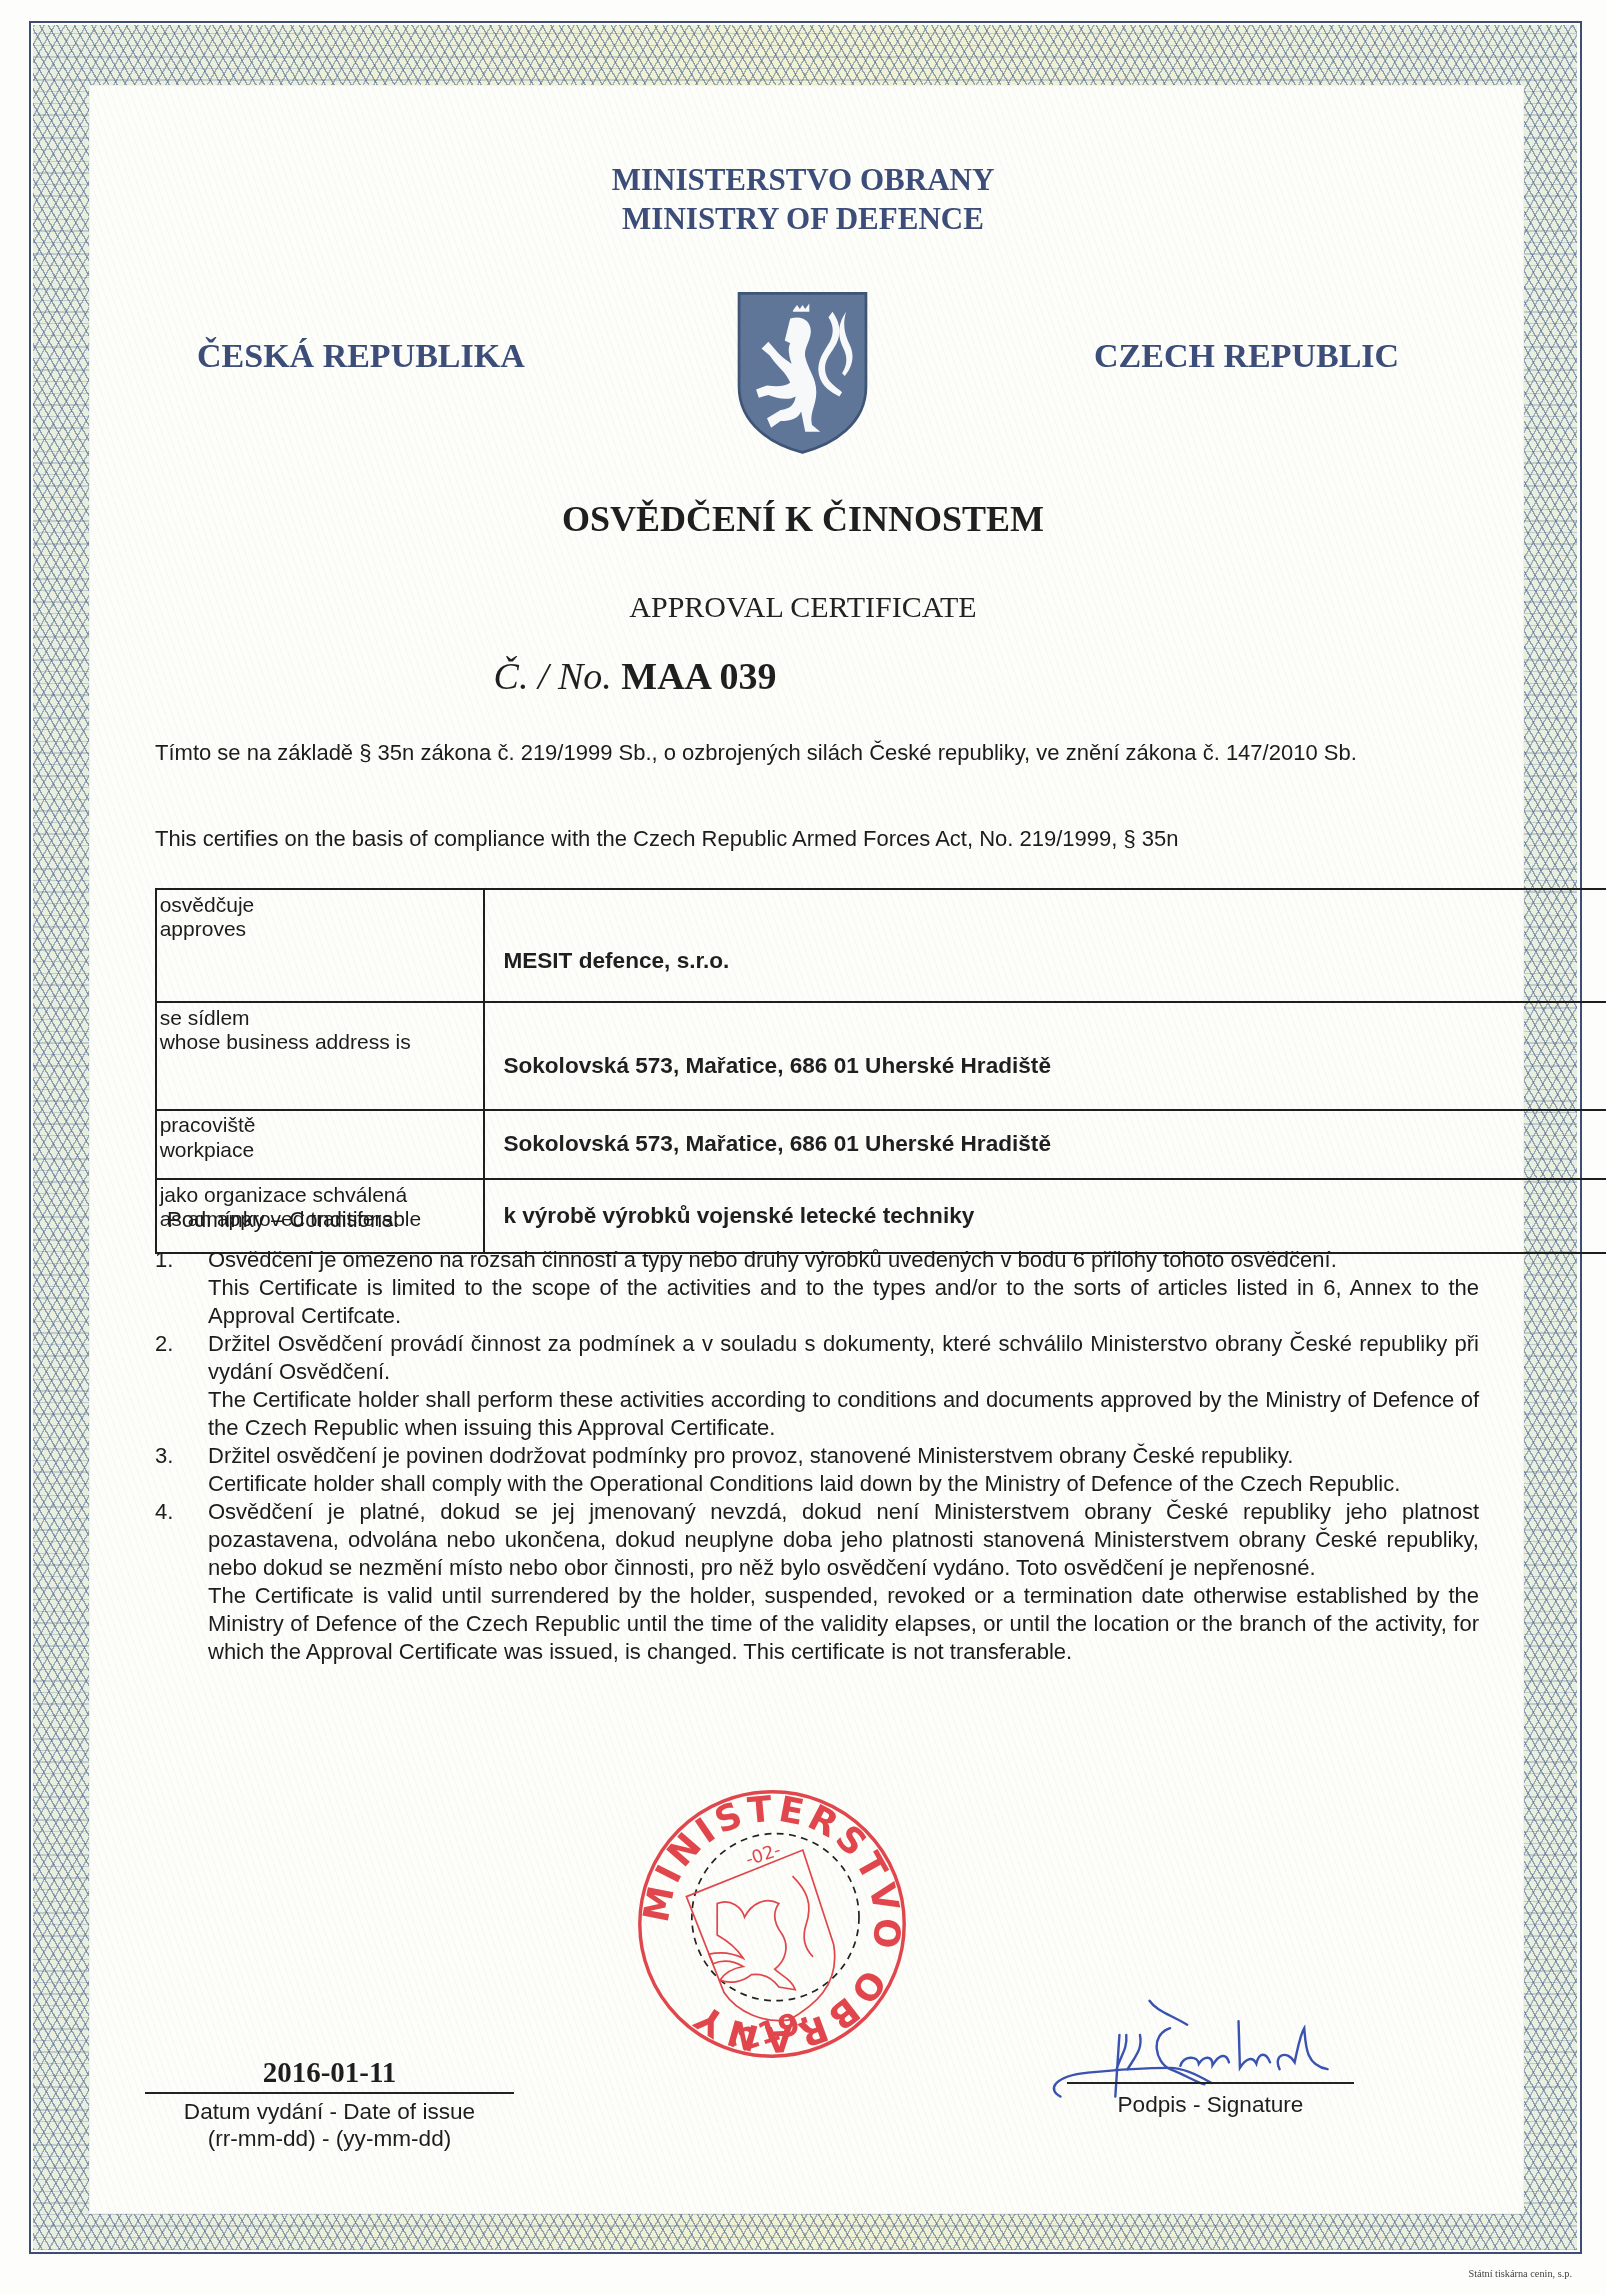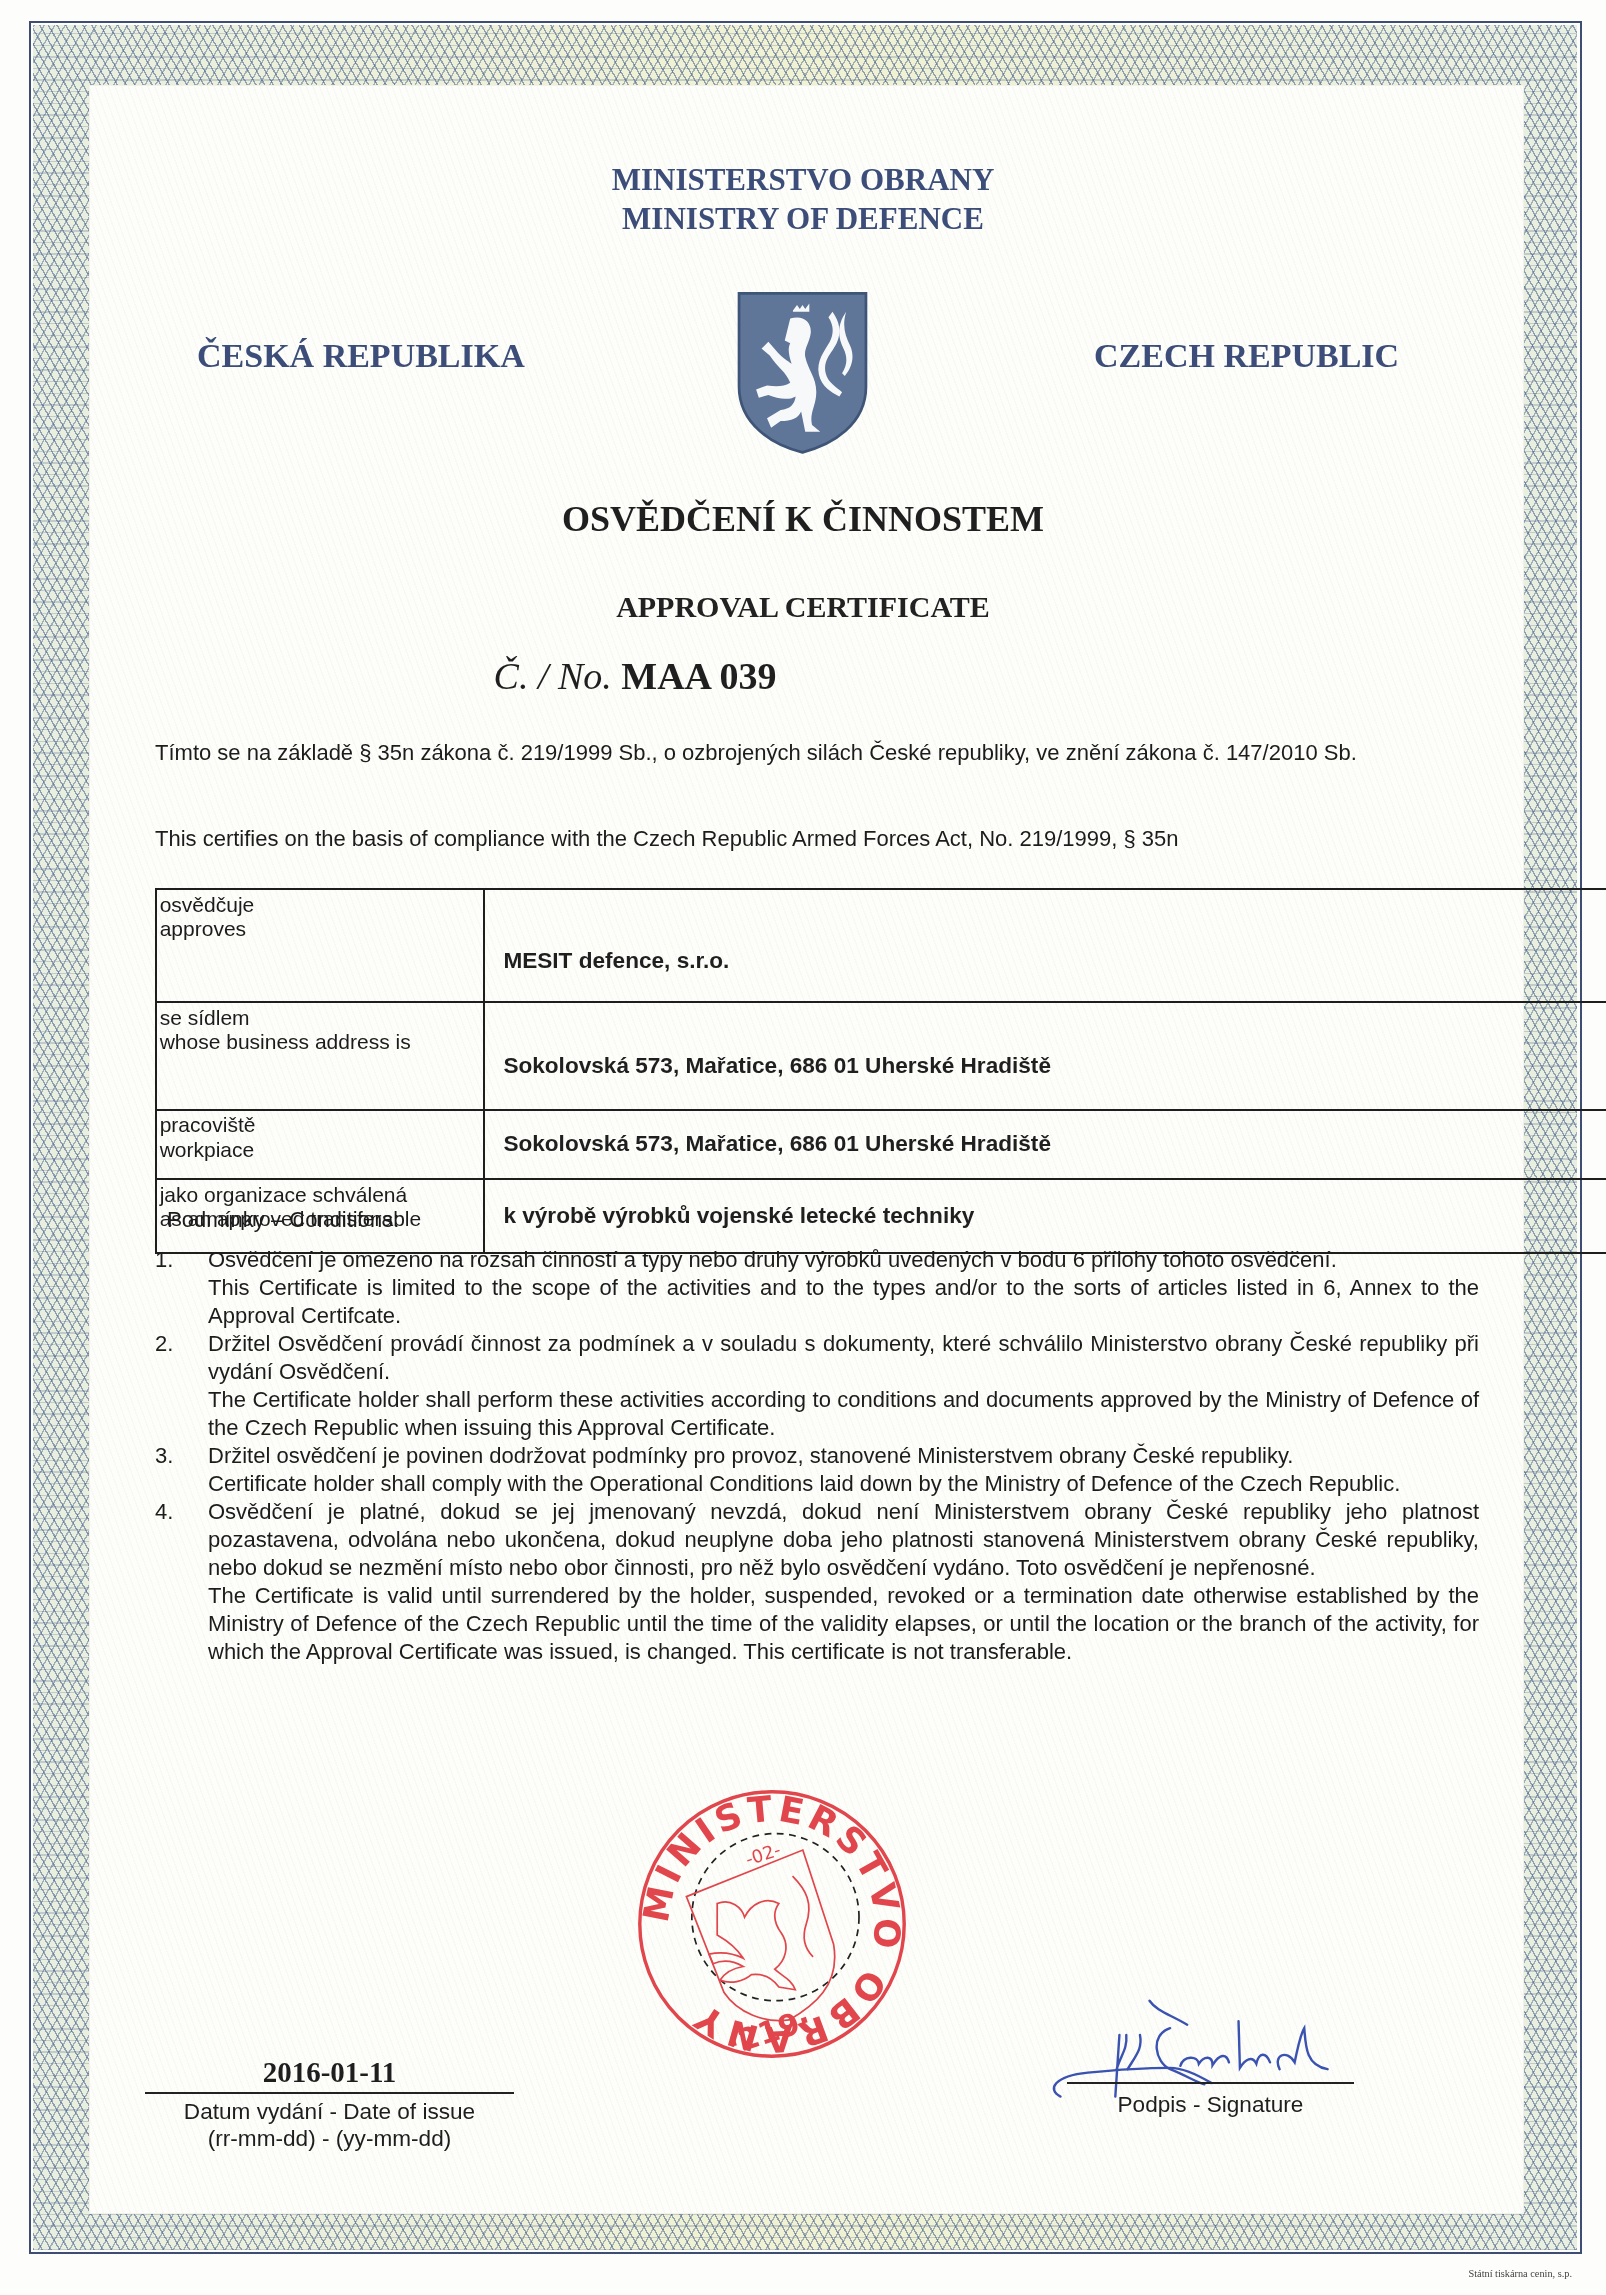--- a/index.html
+++ b/index.html
@@ -21,21 +21,21 @@
   .ministry { position:absolute; left:0; width:1606px; text-align:center; color:#3b4d78;
          font-family:"Liberation Serif", serif; font-weight:bold; font-size:31px; line-height:38px; }
   .m1 { top:161px; } .m2 { top:200px; }
   .country { position:absolute; top:337px; color:#3b4d78; font-family:"Liberation Serif", serif;
          font-weight:bold; font-size:34px; }
   .cz-left { left:197px; } .cz-right { left:1094px; }
   .shield { position:absolute; left:737px; top:291px; width:131px; height:163px; }
   .title-cz { position:absolute; top:498px; left:0; width:1606px; text-align:center;
          font-family:"Liberation Serif", serif; font-weight:bold; font-size:36px; color:#1f1f1f; }
   .title-en { position:absolute; top:590px; left:0; width:1606px; text-align:center;
-         font-family:"Liberation Serif", serif; font-size:30px; color:#222;font-weight:bold; }
+         font-family:"Liberation Serif", serif; font-size:30px; color:#222; }
   .cert-no { position:absolute; top:654px; left:0; width:1270px; text-align:center;
          font-family:"Liberation Serif", serif; font-weight:bold; font-size:38px; color:#1f1f1f; }
   .cert-no i { font-weight:normal; font-style:italic; }
 
   .para { position:absolute; left:155px; width:1324px; font-size:22px; line-height:26px;
          text-align:justify; color:#1c1c1c; }
   .p1 { top:740px; } .p2 { top:826px; }
 
   table.info { position:absolute; left:155px; top:888px; width:1519px; border-collapse:collapse; }
   table.info td { border:2.1px solid #1e1e1e; vertical-align:middle; }

